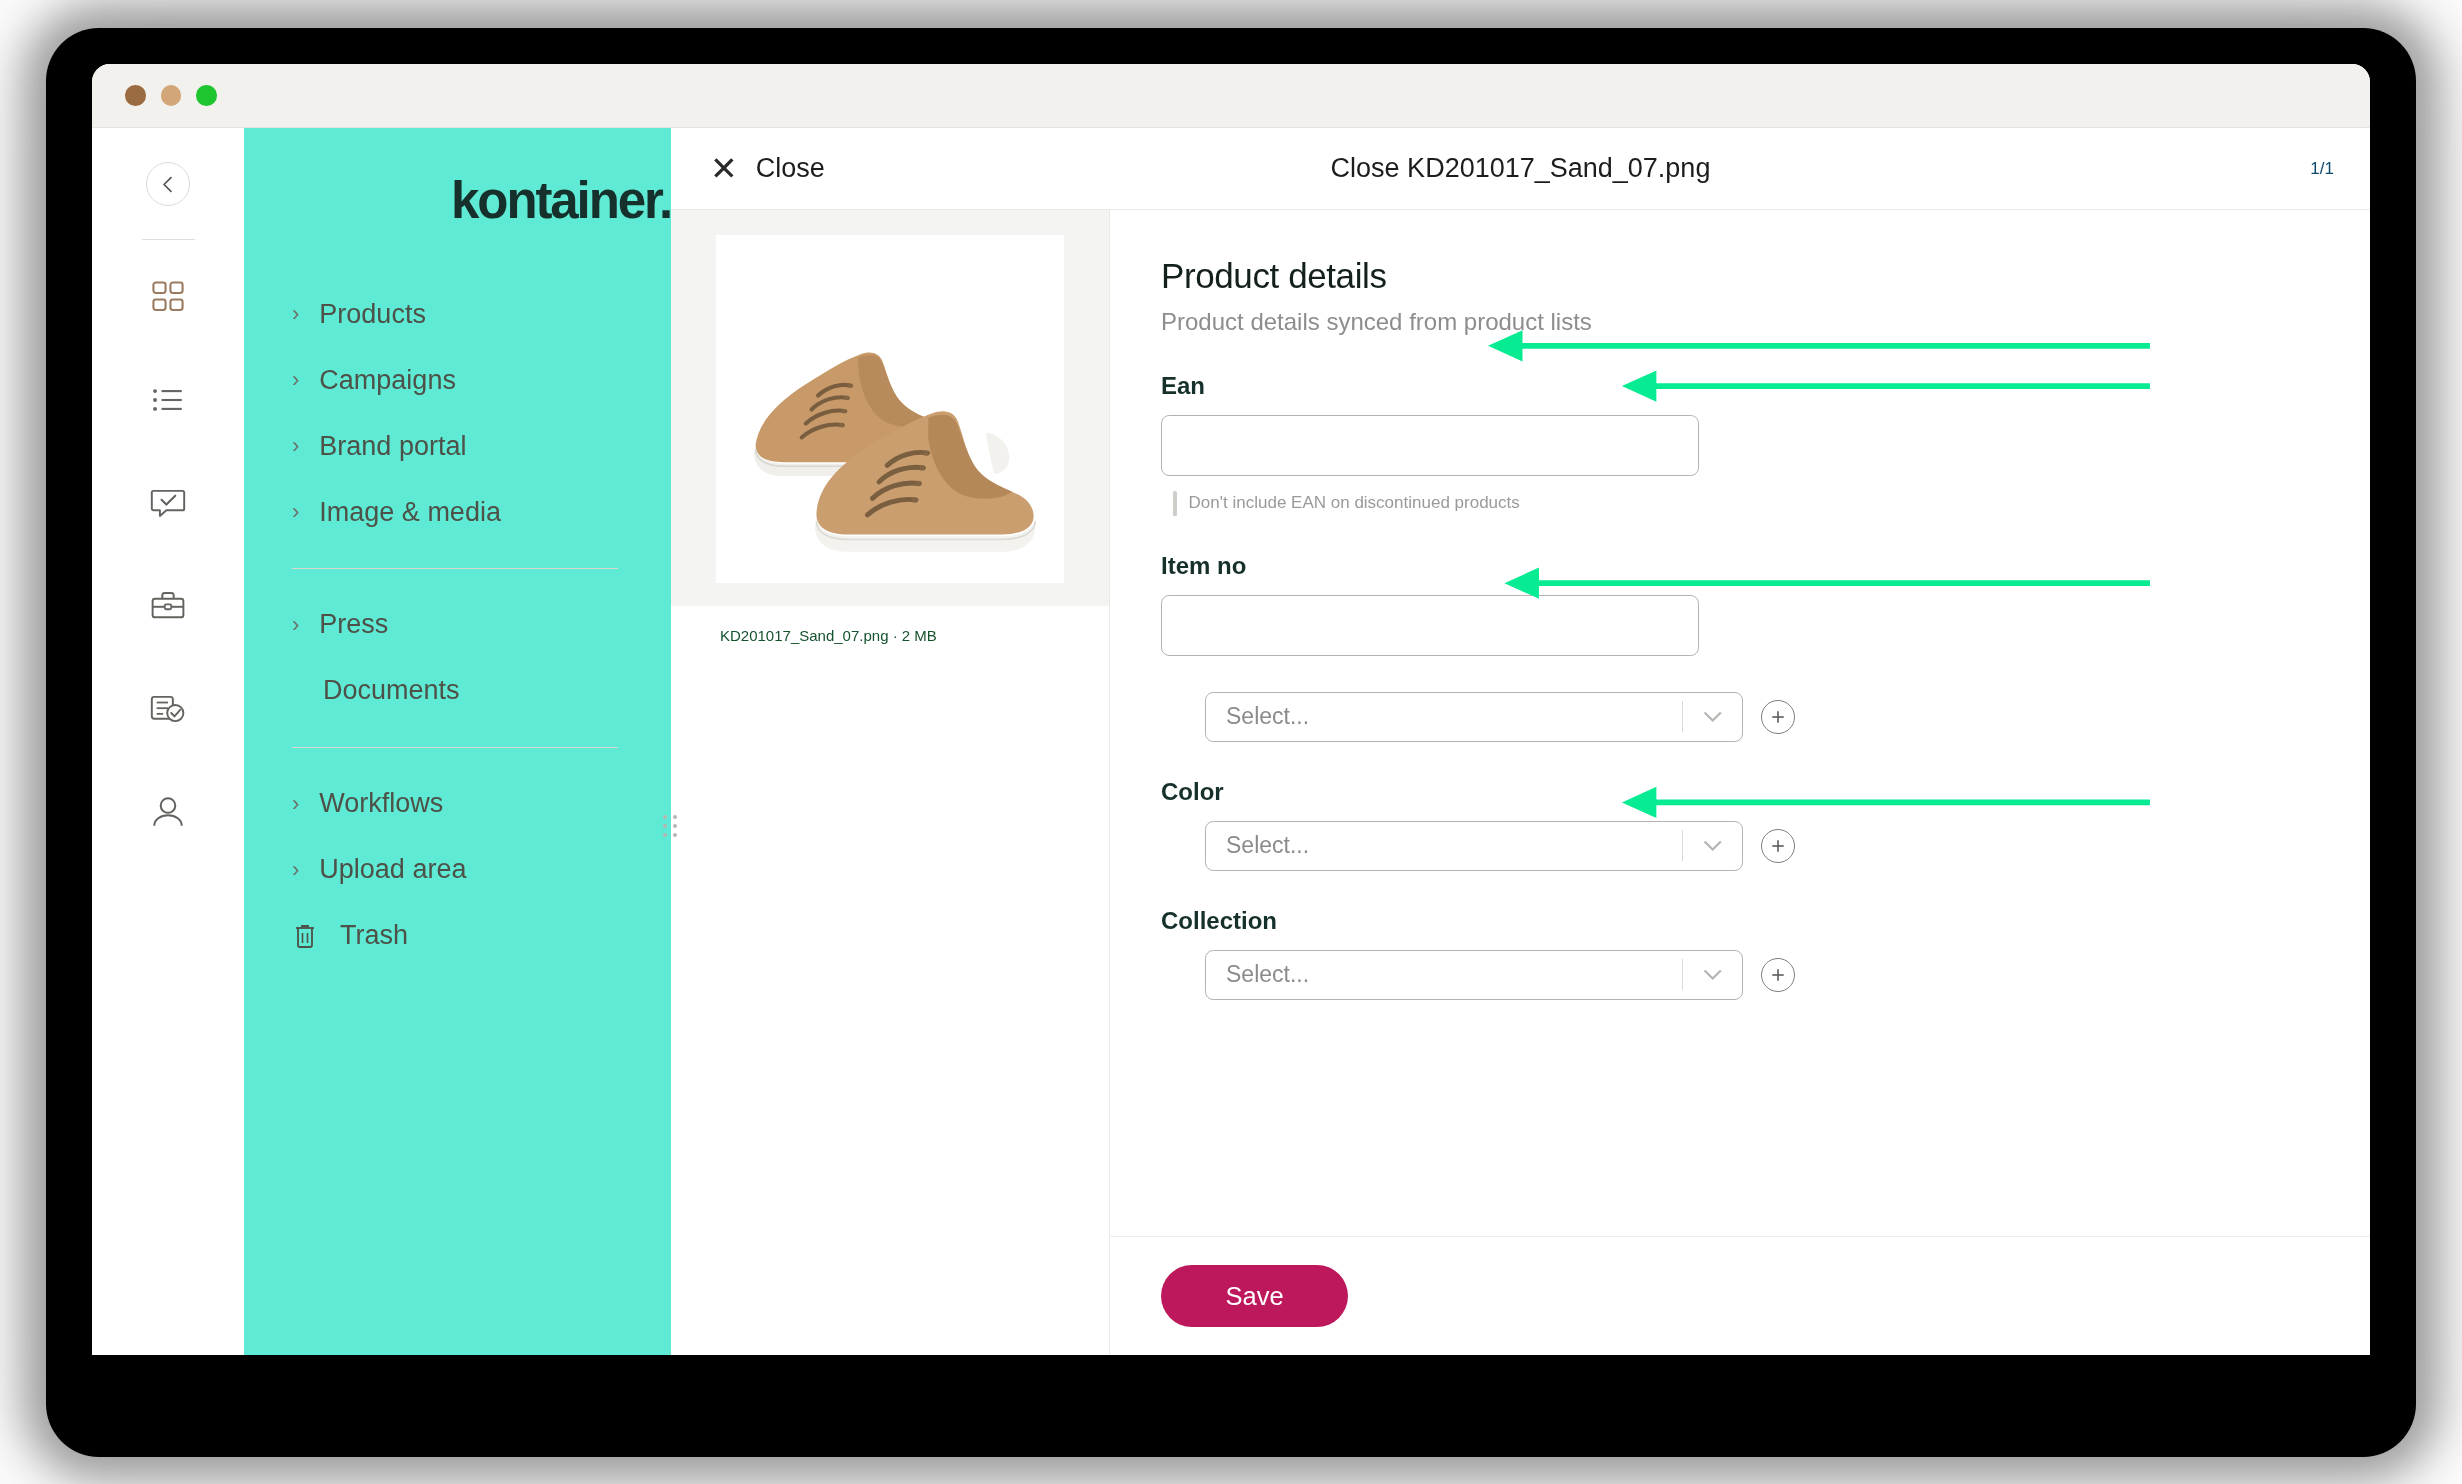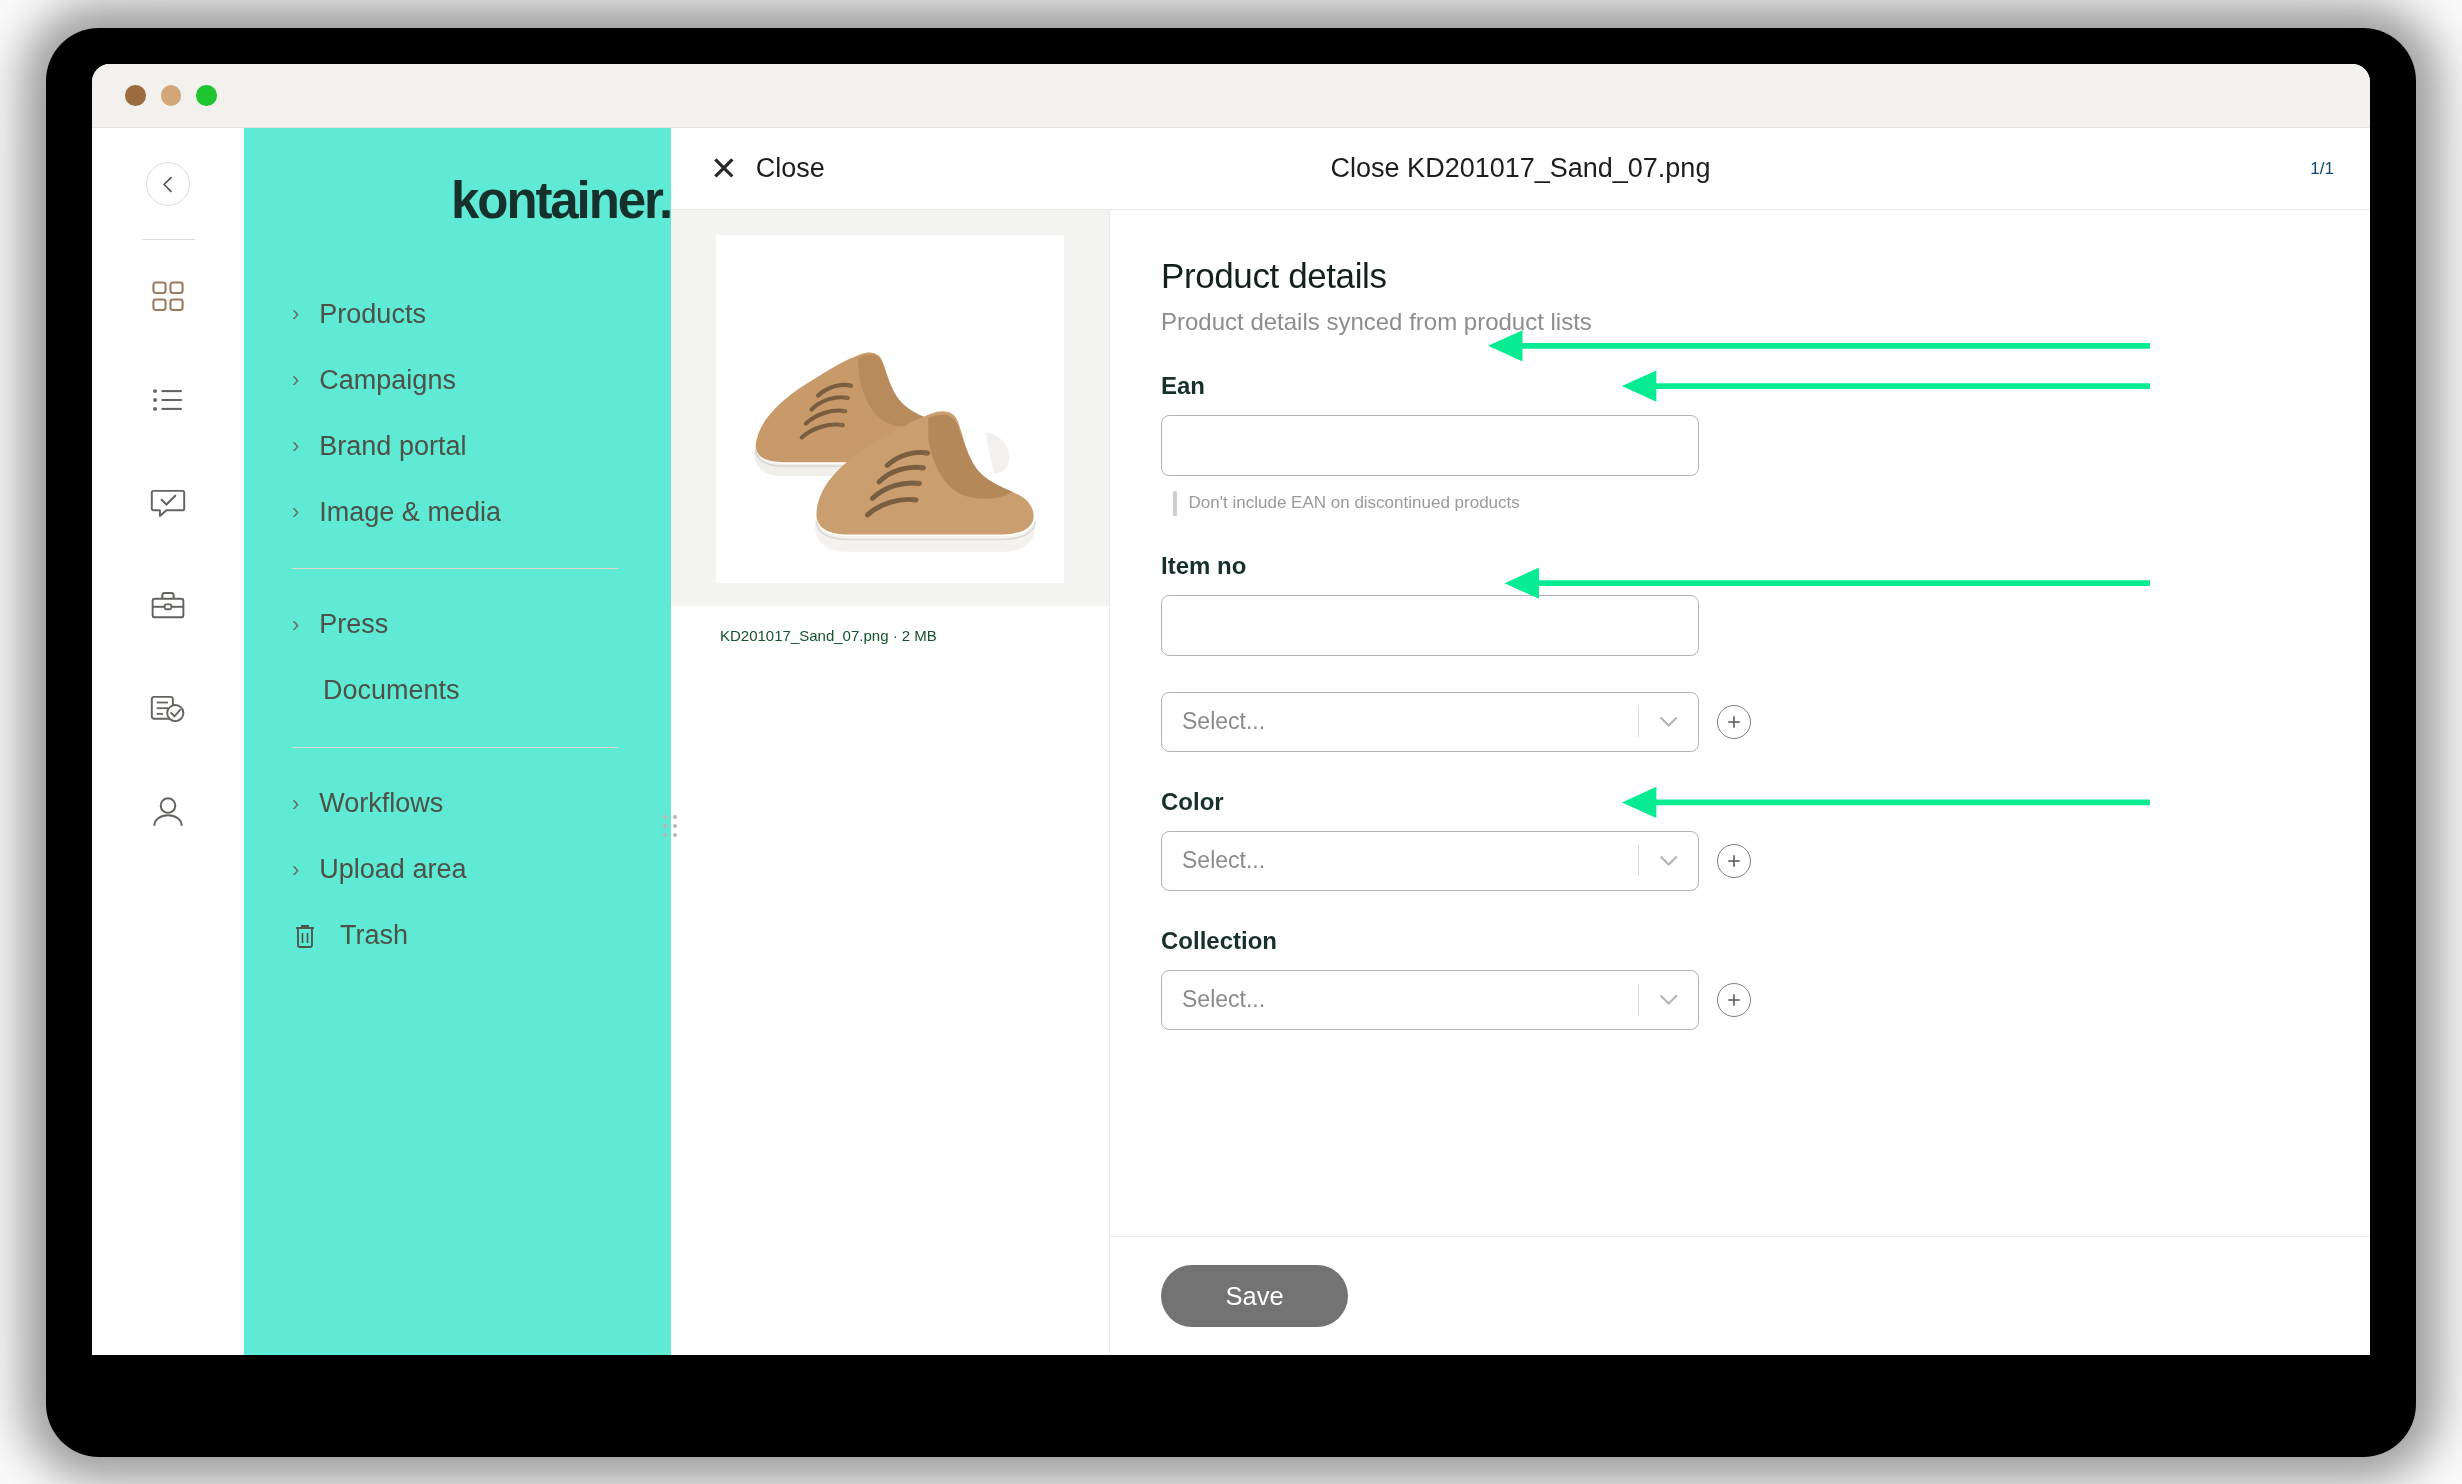--- a/index.html
+++ b/index.html
@@ -139,26 +139,27 @@
     background: #fff;
     font-size: 23px; color: #333; padding: 0 16.4px;
     font-family: "Liberation Sans", sans-serif;
   }
   .help-row { margin-top: 15px; display: flex; align-items: center; gap: 11.5px; padding-left: 12px; }
   .help-bar { width: 4.1px; height: 25px; background: #cfcdca; border-radius: 1.6px; }
   .help-text { font-size: 17px; color: #9a9a9a; }
 
   .select-row { margin-top: 15px; display: flex; align-items: center; gap: 18px; }
   .select-box {
-    width: 538px; height: 60px;
+    width: 538px; height: 50px;
     border: 0.8px solid #b6b2ae; border-radius: 8.2px;
     background: #fff;
     display: flex; align-items: center;
     padding: 0 0 0 20px;
     cursor: pointer;
+    margin-left: 44px;
   }
   .select-placeholder { font-size: 23px; color: #8b8b8b; flex: 1; }
   .select-div { width: 0.8px; height: 31px; background: #dcdad7; }
   .select-chev { width: 59px; display: flex; align-items: center; justify-content: center; }
   .plus-btn {
     width: 34px; height: 34px; border-radius: 50%;
     border: 1.2px solid #7e7e7e;
     display: flex; align-items: center; justify-content: center;
     cursor: pointer; background: #fff;
   }
@@ -189,21 +190,21 @@
     border-right: 15px solid #9b8a78;
   }
 
   .save-bar {
     flex: 0 0 auto;
     border-top: 0.8px solid #ececec;
     padding: 28px 0 28px 51px;
   }
   .save-btn {
     width: 187px; height: 62px;
-    background: #737373;
+    background: #be185d;
     border: none; border-radius: 31px;
     color: #ffffff; font-size: 25.5px;
     font-family: "Liberation Sans", sans-serif;
     cursor: pointer;
   }
 
   
   .arrows { position: absolute; left: 0; top: 0; width: 2462px; height: 1485px; pointer-events: none; }
 </style>
 </head>

